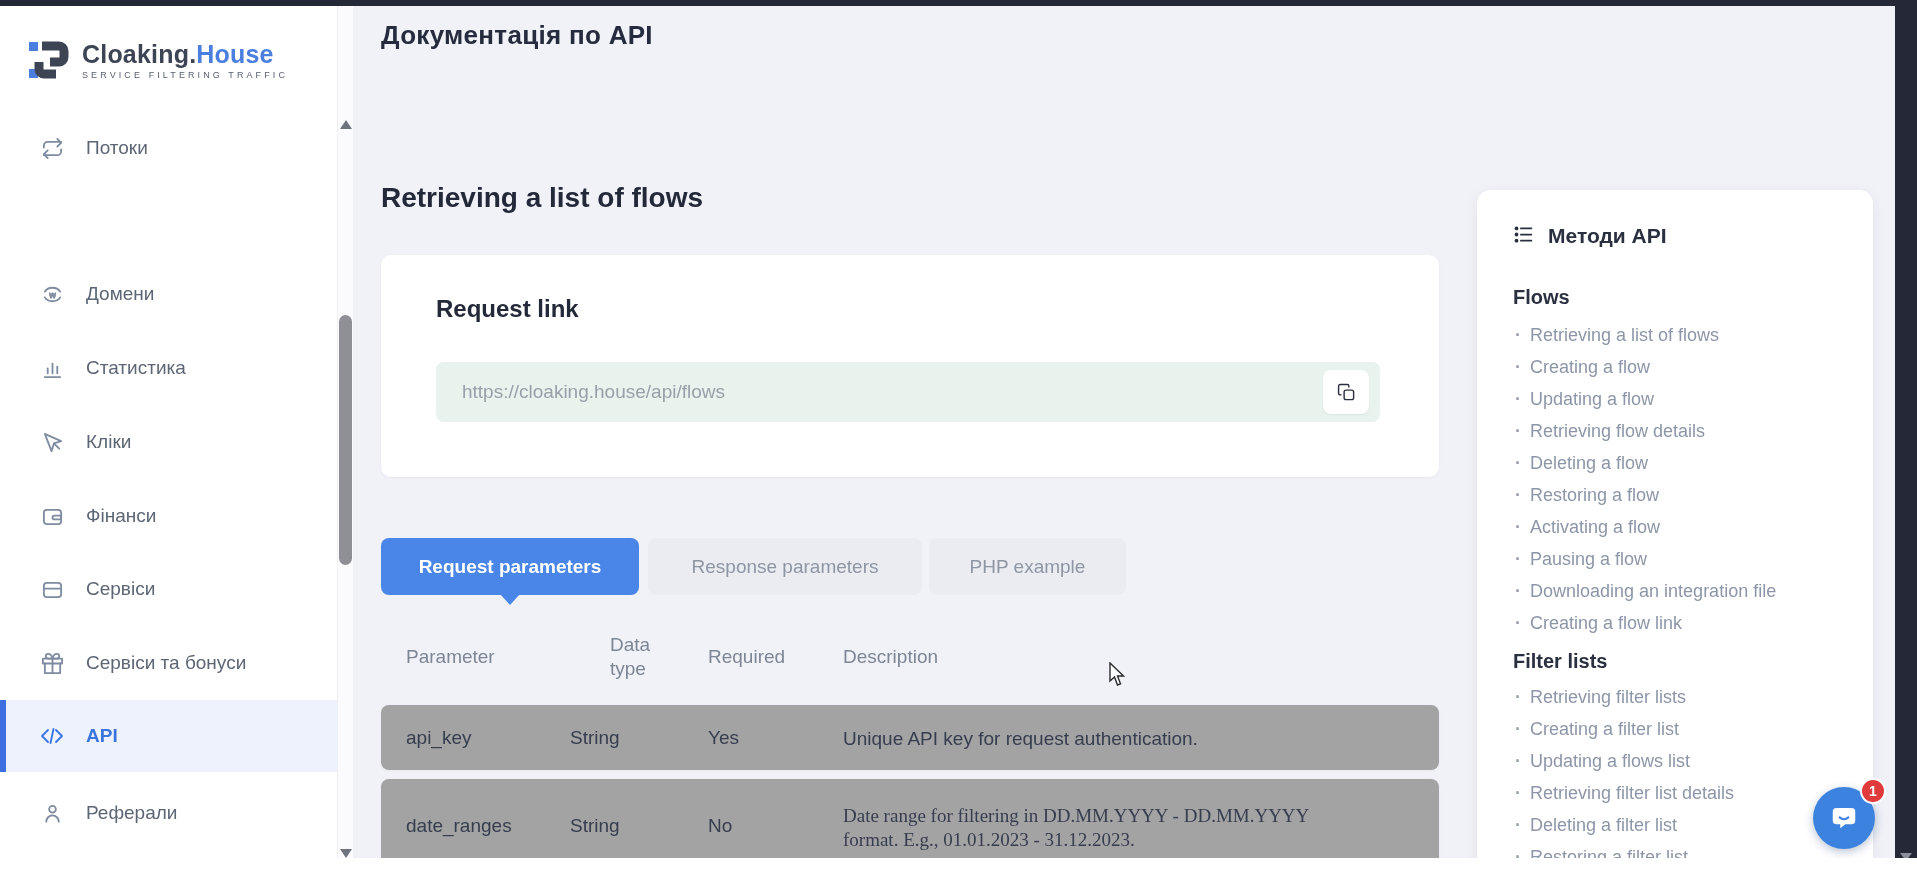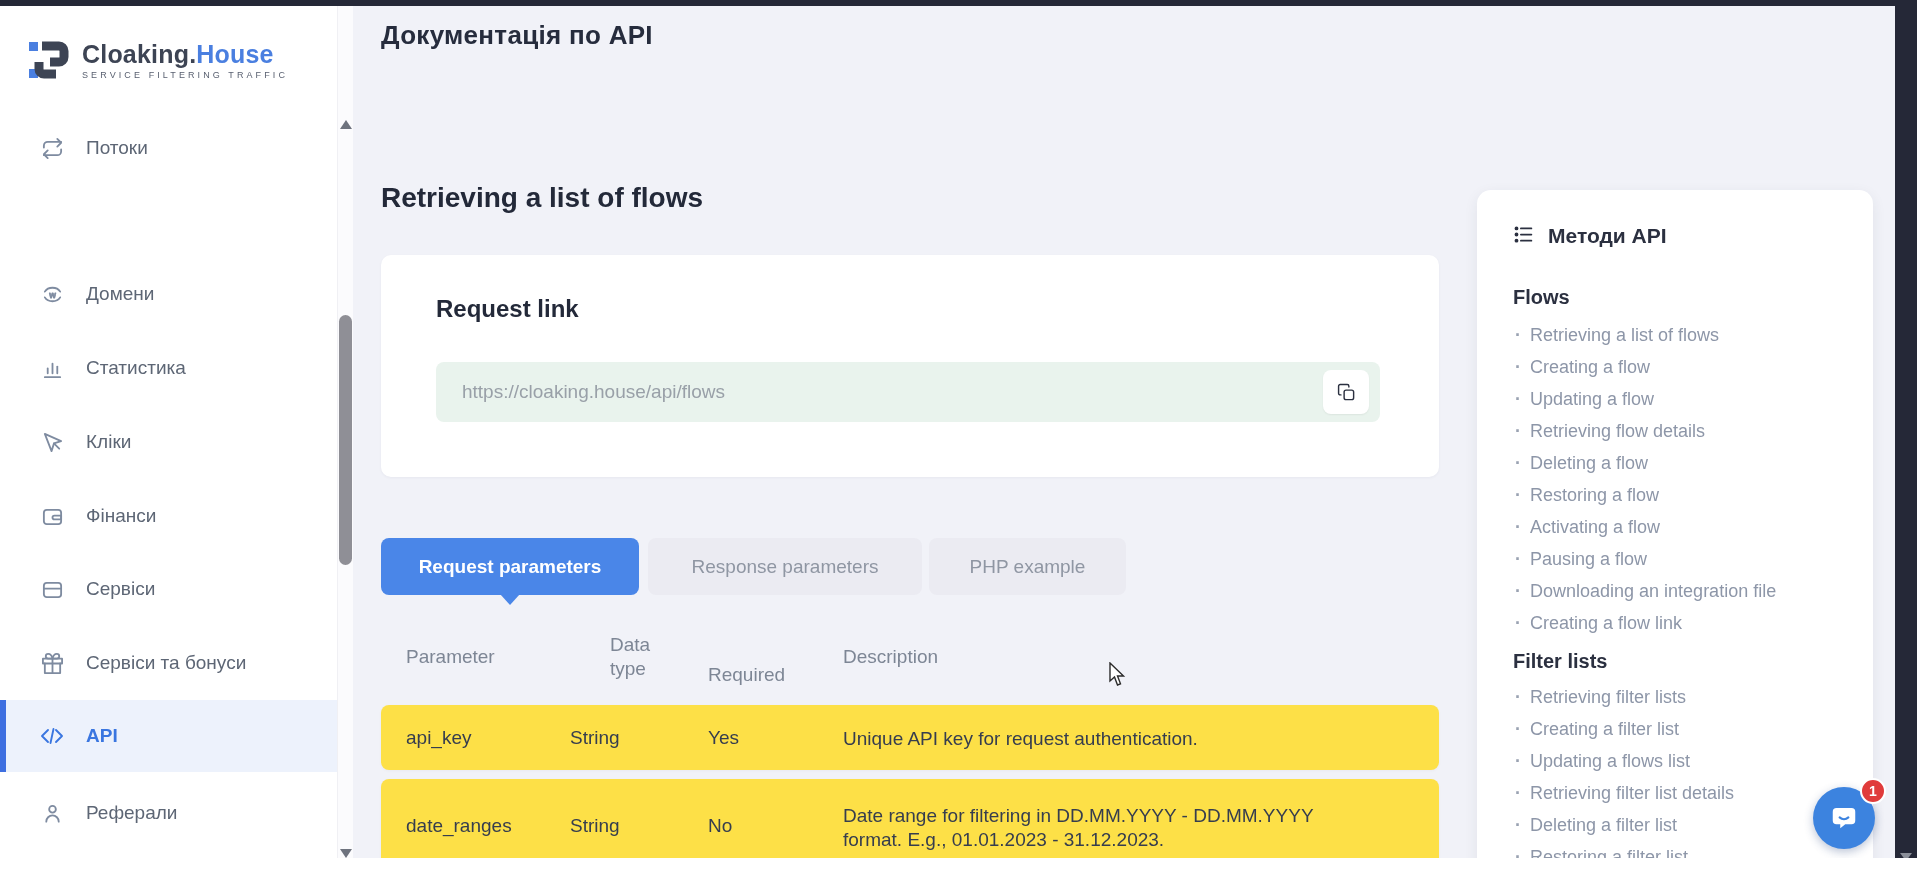--- a/index.html
+++ b/index.html
@@ -67,21 +67,21 @@
     font-size:19px; cursor:pointer; }
   .tab.active { background:#4a86e8; color:#ffffff; font-weight:700; }
   .tab.idle { background:#ebebf2; color:#8f96a3; }
   .tab1 { left:381px; width:258px; }
   .tab2 { left:648px; width:274px; }
   .tab3 { left:929px; width:197px; }
   .tab-pointer { position:absolute; left:500px; top:594px; width:0; height:0;
     border-left:10px solid transparent; border-right:10px solid transparent; border-top:11px solid #4a86e8; }
 
   .th { position:absolute; font-size:19px; color:#7d8695; }
-  .trow { position:absolute; left:381px; width:1058px; background:#fde047; border-radius:8px; box-shadow:0 1px 3px rgba(40,45,70,0.04); }
+  .trow { position:absolute; left:381px; width:1058px; background:#a3a3a3; border-radius:8px; box-shadow:0 1px 3px rgba(40,45,70,0.04); }
   .trow .cell { position:absolute; font-size:19px; color:#363d4e; }
   .c1 { left:25px; } .c2 { left:189px; } .c3 { left:327px; } .c4 { left:462px; width:520px; line-height:24px; }
 
   
   .card.methods { left:1477px; top:190px; width:396px; height:700px; border-radius:14px; box-shadow:0 4px 14px rgba(40,45,70,0.08); }
   .m-head { position:absolute; left:36px; top:34px; display:flex; align-items:flex-start; }
   .m-head svg { stroke:#2b3040; fill:none; stroke-width:2; stroke-linecap:round; }
   .m-title { margin-left:14px; font-size:21px; font-weight:700; color:#2b3040; }
   .m-sec { position:absolute; left:36px; font-size:20px; font-weight:700; color:#2b3040; }
   .m-item { position:absolute; left:38px; font-size:18px; color:#8d96a8; cursor:pointer; }
@@ -230,34 +230,34 @@
     </div>
   </div>
 
   <div class="tab active tab1">Request parameters</div>
   <div class="tab idle tab2">Response parameters</div>
   <div class="tab idle tab3">PHP example</div>
   <div class="tab-pointer"></div>
 
   <div class="th" style="left:406px; top:646px;">Parameter</div>
   <div class="th" style="left:570px; top:633px; width:62px; line-height:24px;margin-left:40px;">Data type</div>
-  <div class="th" style="left:708px; top:664px;text-align:right;">Required</div>
+  <div class="th" style="left:708px; top:646px;text-align:right;">Required</div>
   <div class="th" style="left:843px; top:646px;">Description</div>
 
   <div class="trow" style="top:705px; height:65px;">
     <div class="cell c1" style="top:22px;">api_key</div>
     <div class="cell c2" style="top:22px;">String</div>
     <div class="cell c3" style="top:22px;">Yes</div>
     <div class="cell c4" style="top:22px;">Unique API key for request authentication.</div>
   </div>
   <div class="trow" style="top:779px; height:95px;">
     <div class="cell c1" style="top:36px;">date_ranges</div>
     <div class="cell c2" style="top:36px;">String</div>
     <div class="cell c3" style="top:36px;">No</div>
-    <div class="cell c4" style="top:25px;">Date range for filtering in DD.MM.YYYY - DD.MM.YYYY format. E.g., 01.01.2023 - 31.12.2023.</div>
+    <div class="cell c4" style="top:25px;font-family:Liberation Serif, serif;">Date range for filtering in DD.MM.YYYY - DD.MM.YYYY format. E.g., 01.01.2023 - 31.12.2023.</div>
   </div>
 
   <div class="card methods">
     <div class="m-head">
       <svg width="21" height="21" viewBox="0 0 24 24">
         <line x1="9" y1="5" x2="21" y2="5"></line>
           <line x1="9" y1="12" x2="21" y2="12"></line>
           <line x1="9" y1="19" x2="21" y2="19"></line>
         <circle cx="4" cy="5" r="1.2" fill="#2b3040"></circle>
           <circle cx="4" cy="12" r="1.2" fill="#2b3040"></circle>

